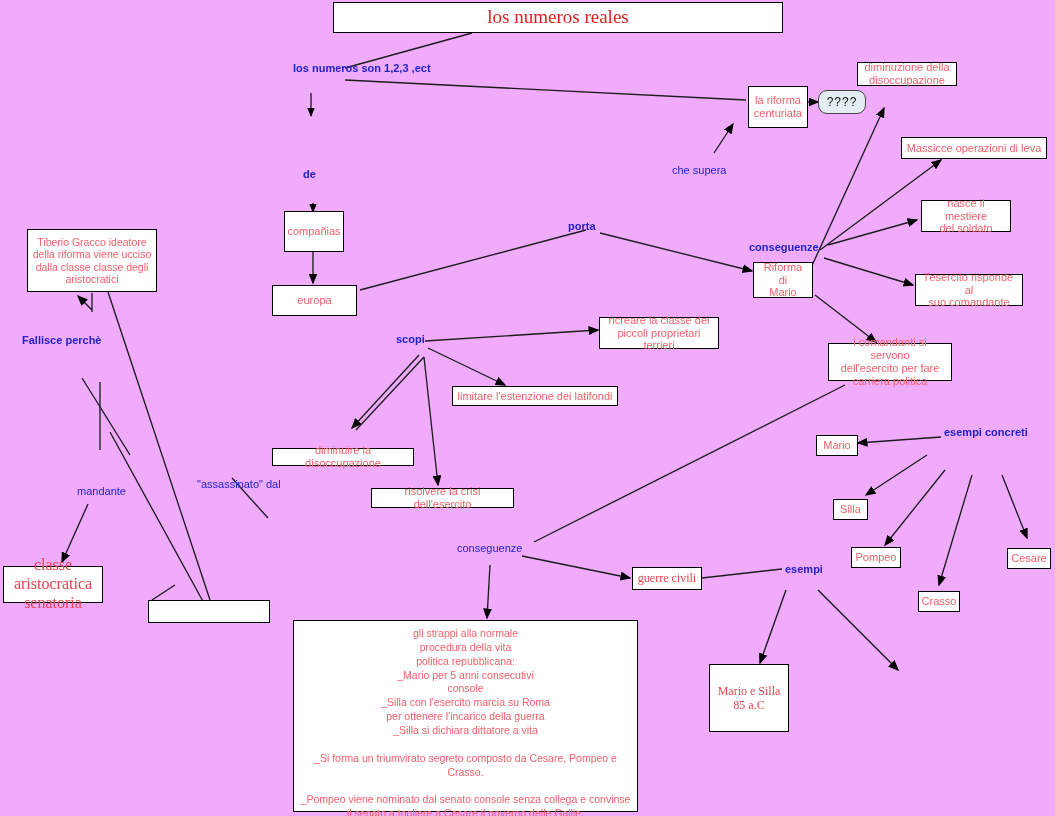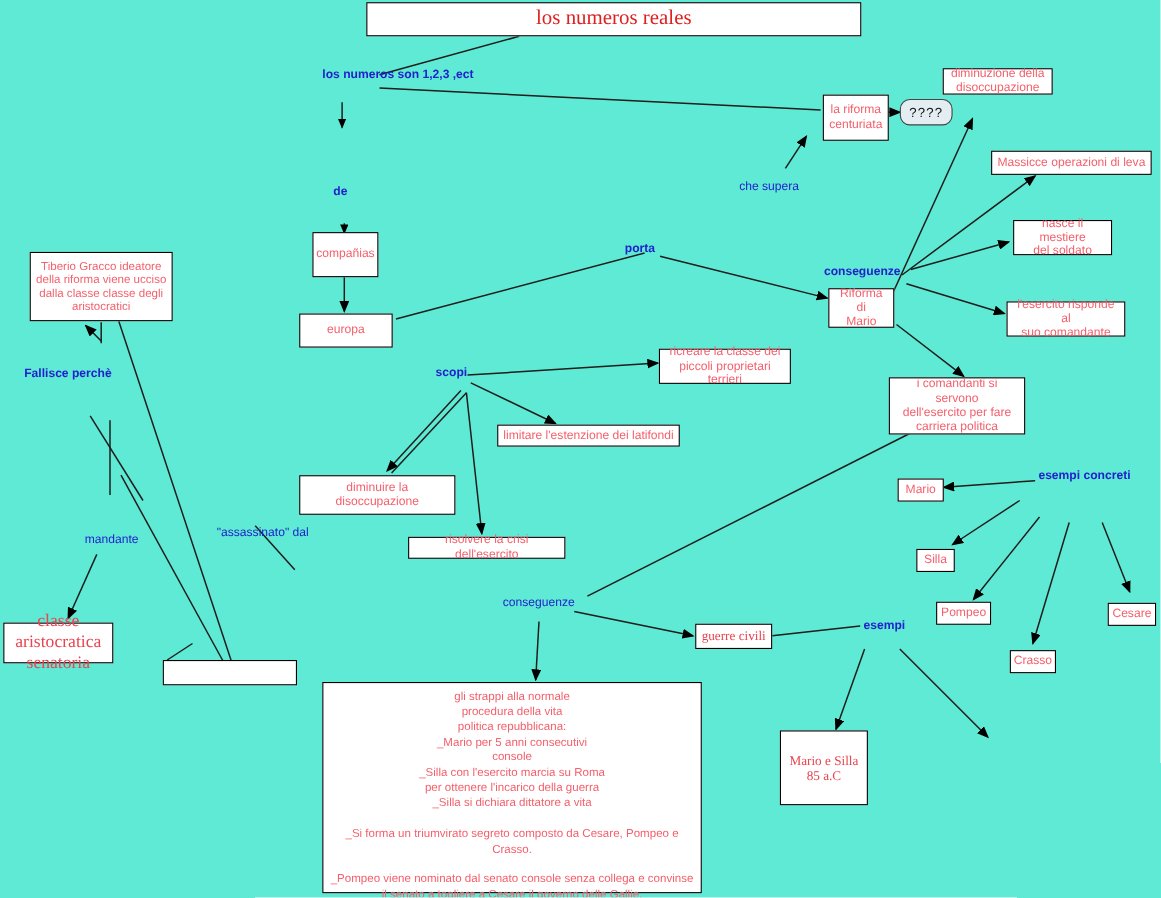--- a/index.html
+++ b/index.html
@@ -1,20 +1,20 @@
 <!DOCTYPE html>
 <html><head>
 <meta charset="utf-8">
 <style>
   html,body{margin:0;padding:0;background:#ffffff;}
   #canvas{
     position:relative;
     width:1055px;
     height:816px;
-    background:#5eead4;
+    background:#f0abfc;
     overflow:hidden;
     font-family:"Liberation Sans", sans-serif;
   }
   #edges{position:absolute;left:0;top:0;width:1055px;height:816px;}
   .node{
     position:absolute;
     box-sizing:border-box;
     border:1px solid #000000;
     background:#ffffff;
     color:#f4606c;
@@ -222,30 +222,30 @@
 
   <div class="node sans" style="left:921px;top:200px;width:90px;height:32px;">nasce il mestiere
 del soldato</div>
 
   <div class="node sans" style="left:915px;top:274px;width:108px;height:32px;">l'esercito risponde al
 suo comandante</div>
 
   <div class="node sans" style="left:753px;top:262px;width:60px;height:36px;">Riforma di
 Mario</div>
 
-  <div class="node sans" style="left:808px;top:343px;width:124px;height:52px;">i comandanti si servono
+  <div class="node sans" style="left:828px;top:343px;width:124px;height:38px;">i comandanti si servono
 dell'esercito per fare
 carriera politica</div>
 
   <div class="node sans" style="left:599px;top:317px;width:120px;height:32px;">ricreare la classe dei
 piccoli proprietari terrieri</div>
 
   <div class="node sans" style="left:452px;top:386px;width:166px;height:20px;">limitare l'estenzione dei latifondi</div>
 
-  <div class="node sans" style="left:272px;top:432px;width:142px;height:36px;">diminuire la disoccupazione</div>
+  <div class="node sans" style="left:272px;top:448px;width:142px;height:18px;">diminuire la disoccupazione</div>
 
   <div class="node sans" style="left:371px;top:488px;width:143px;height:20px;">risolvere la crisi dell'esercito</div>
 
   <div class="node serif" style="left:3px;top:566px;width:100px;height:37px;font-size:16px;">classe aristocratica
 senatoria</div>
 
 
   <div class="empty-box" style="left:148px;top:600px;width:122px;height:23px;"></div>
 
   <div class="node serif" style="left:632px;top:567px;width:70px;height:23px;font-size:12px;">guerre civili</div>

